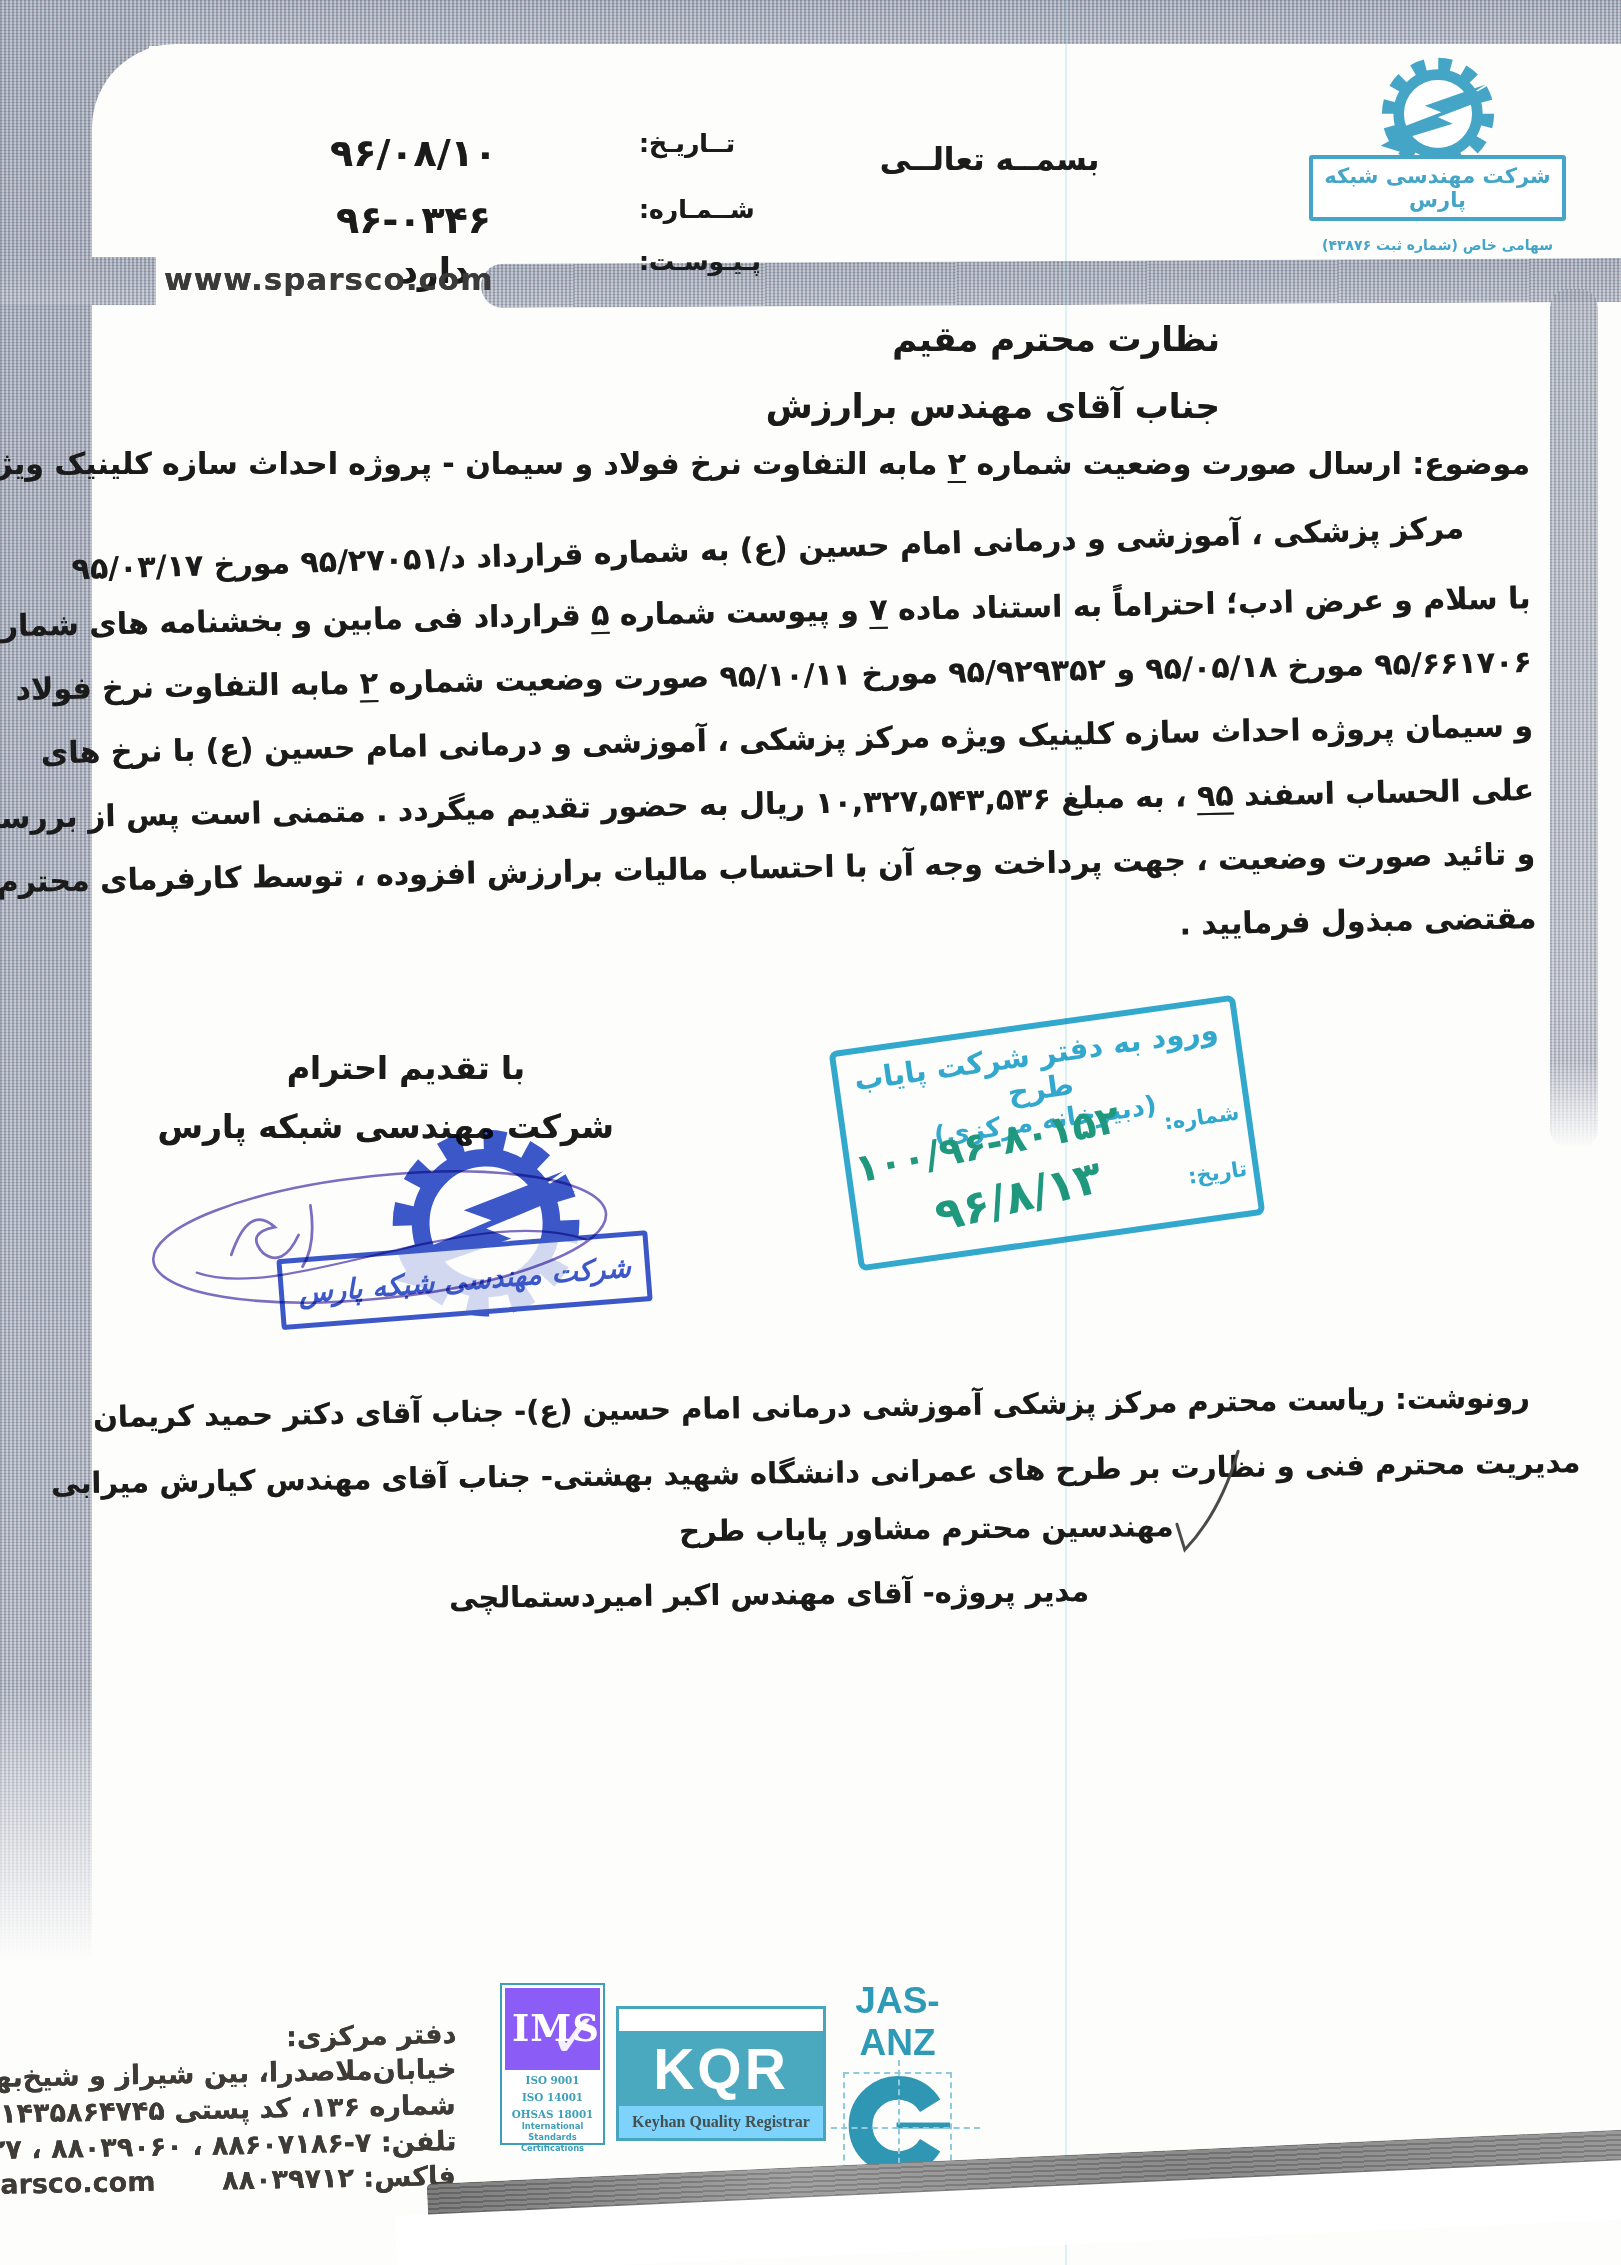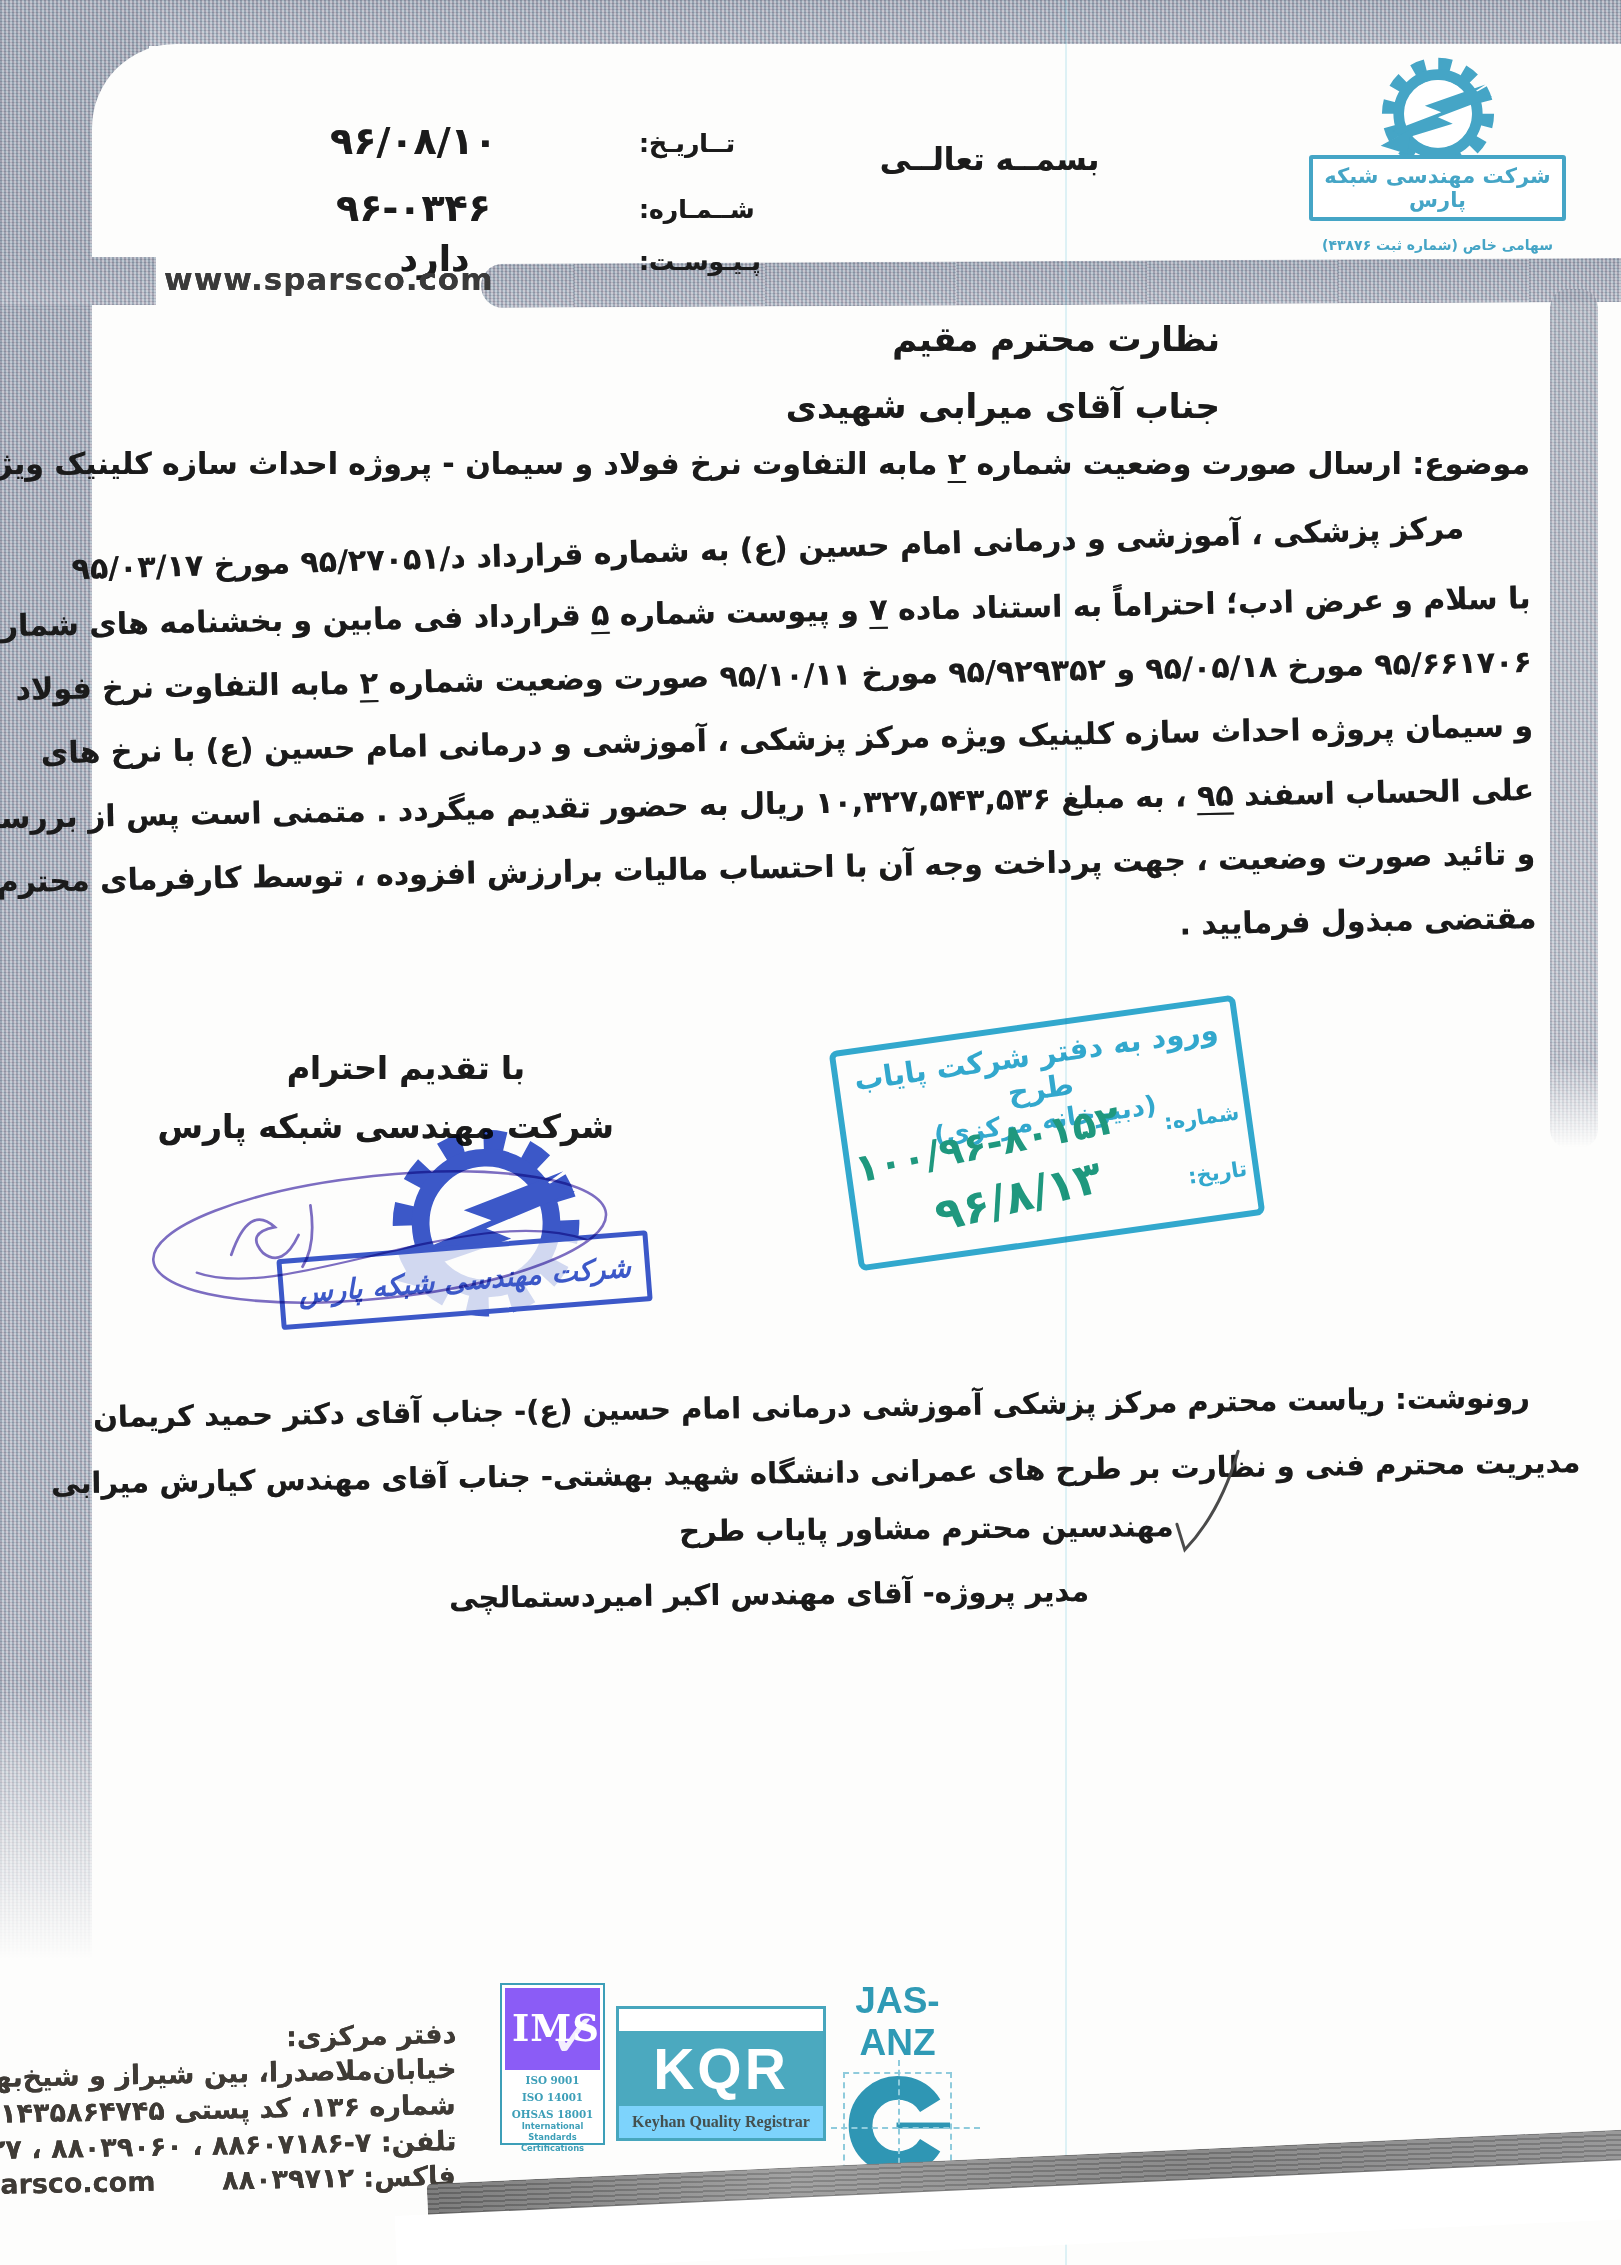--- a/index.html
+++ b/index.html
@@ -30,21 +30,21 @@
   .below-band{position:absolute;left:396px;top:2216px;width:1287px;height:59px;background:#fff;transform:rotate(-2.6deg);transform-origin:left center;}
 
   
   .abs{position:absolute;white-space:nowrap;}
   .rtl{direction:rtl;unicode-bidi:embed;}
   .ink{color:#1b1b1b;text-shadow:0 0 0.6px rgba(20,20,20,.55);}
   .u span.u, span.u{text-decoration:underline;text-underline-offset:7px;text-decoration-thickness:2px;}
 
   
   .h-label{font-size:25px;font-weight:700;}
-  .h-value{font-size:38px;font-weight:700;text-align:center;}
+  .h-value{font-size:38px;font-weight:700;text-align:center;margin-top:12px;}
   .bismillah{font-size:31px;font-weight:700;}
   .www{font-size:31px;font-weight:700;color:#3a3a3a;letter-spacing:1px;text-shadow:0 0 0.5px #333;}
 
   
   .lh-logo{position:absolute;left:1309px;top:50px;width:257px;color:#45a5c6;text-align:center;}
   .lh-logo svg.gear{display:block;margin:0 auto;width:188px;height:131px;}
   .name-box{margin:-26px auto 0;border:4px solid currentColor;background:#fff;border-radius:3px;
     padding:5px 4px;font-size:21px;font-weight:700;position:relative;}
   .reg-line{margin-top:16px;font-size:14px;font-weight:700;}
 
@@ -139,21 +139,21 @@
 
   <div class="lh-logo">
     <svg class="gear" viewBox="0 0 200 160">
         <use href="#gear-sym"></use>
       </svg>
     <div class="name-box rtl">شرکت مهندسی شبکه پارس</div>
     <div class="reg-line rtl">سهامی خاص (شماره ثبت ۴۳۸۷۶)</div>
   </div>
 
   <div class="abs rtl ink recipient" style="right:402px;top:319px;">نظارت محترم مقیم</div>
-  <div class="abs rtl ink recipient" style="right:402px;top:386px;">جناب آقای میرابی شهیدی</div>
+  <div class="abs rtl ink recipient" style="right:402px;top:386px;">جناب آقای مهندس برارزش</div>
 
   <div class="abs rtl ink subject" style="right:92px;top:446px;"><span>موضوع:  ارسال صورت وضعیت شماره </span><span class="u">۲</span><span> مابه التفاوت نرخ فولاد و سیمان - پروژه احداث سازه کلینیک ویژه</span></div>
   <div class="abs rtl ink subject subj2" style="right:158px;top:510px;"><span>مرکز پزشکی ، آموزشی و درمانی امام حسین (ع) به شماره قرارداد </span><span dir="ltr">۹۵/د/۲۷۰۵۱</span><span> مورخ </span><span>۹۵/۰۳/۱۷</span></div>
 
   <div class="body-block ink">
     <div class="bl"><span>با سلام و عرض ادب؛ احتراماً به استناد ماده </span><span class="u">۷</span><span> و پیوست شماره </span><span class="u">۵</span><span> قرارداد فی مابین و بخشنامه های شماره</span></div>
     <div class="bl"><span>۹۵/۶۶۱۷۰۶</span><span> مورخ </span><span>۹۵/۰۵/۱۸</span><span> و </span><span>۹۵/۹۲۹۳۵۲</span><span> مورخ </span><span>۹۵/۱۰/۱۱</span><span> صورت وضعیت شماره </span><span class="u">۲</span><span> مابه التفاوت نرخ فولاد</span></div>
     <div class="bl">و سیمان پروژه احداث سازه کلینیک ویژه مرکز پزشکی ، آموزشی و درمانی امام حسین (ع) با نرخ های</div>
     <div class="bl"><span>علی الحساب اسفند </span><span class="u">۹۵</span><span> ، به مبلغ </span><span>۱۰,۳۲۷,۵۴۳,۵۳۶</span><span> ریال به حضور تقدیم میگردد . متمنی است پس از بررسی</span></div>
     <div class="bl">و تائید صورت وضعیت ، جهت پرداخت وجه آن با احتساب مالیات برارزش افزوده ، توسط کارفرمای محترم اقدام</div>

